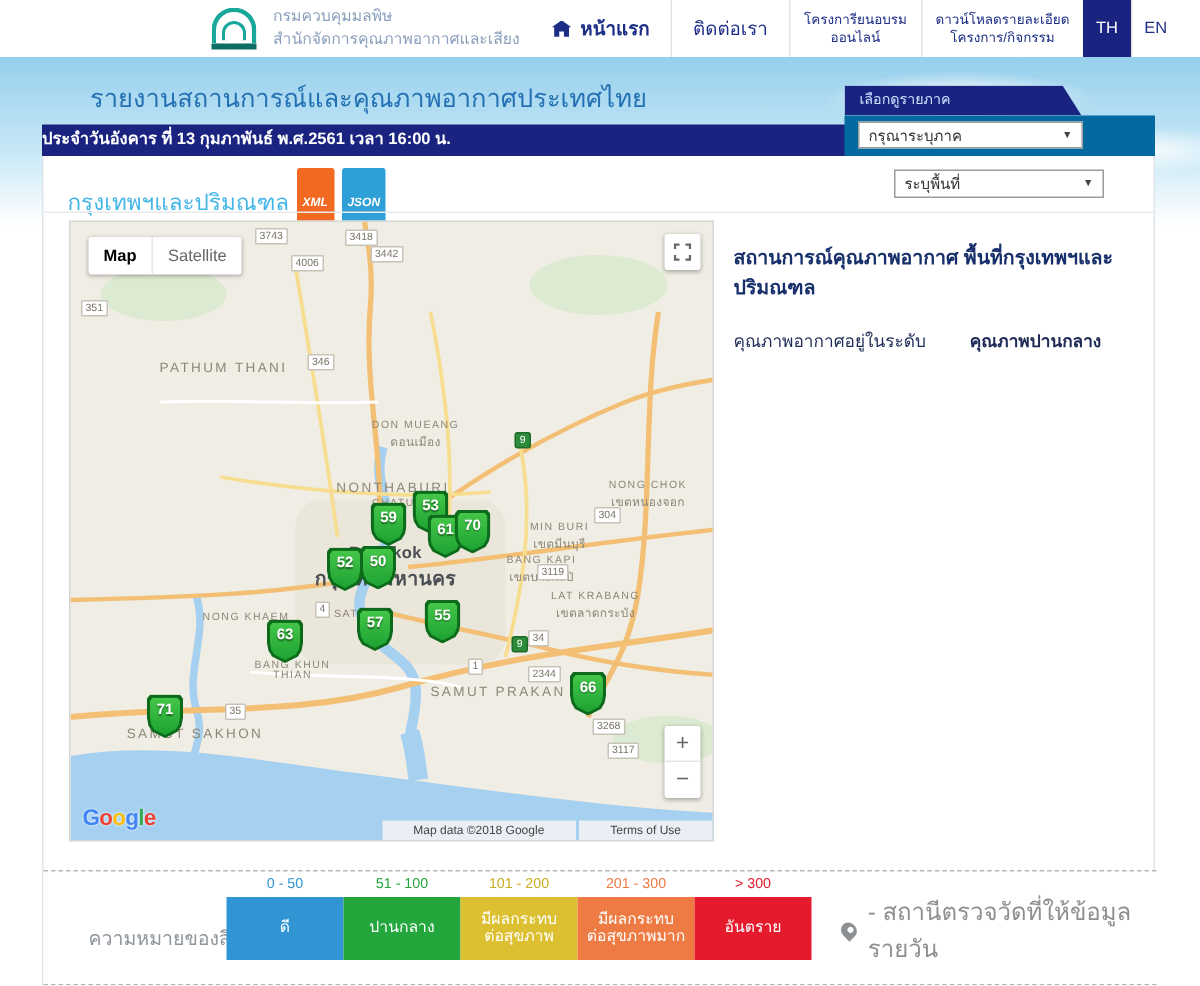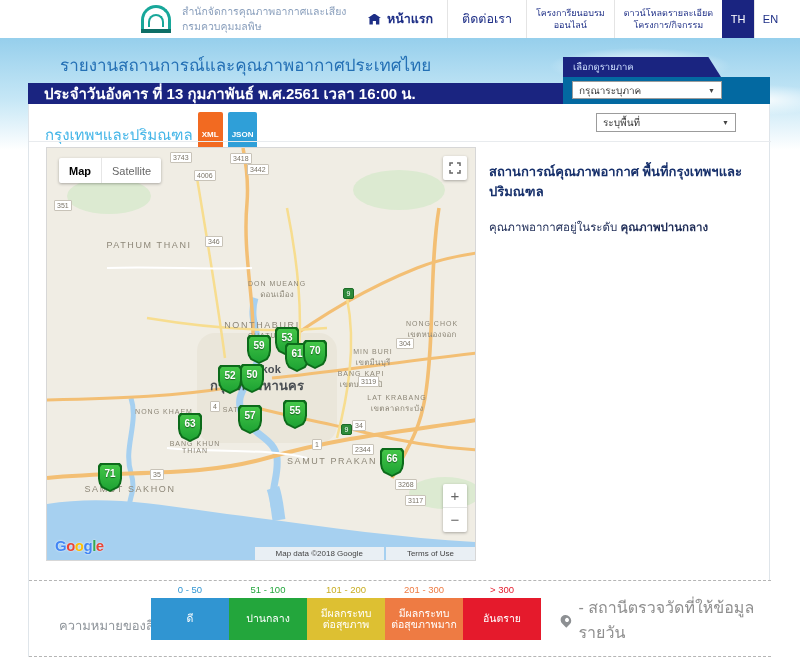--- a/index.html
+++ b/index.html
@@ -30,36 +30,36 @@
       radial-gradient(ellipse 130px 26px at 640px 28px, rgba(255,255,255,.95), rgba(255,255,255,0) 70%),
       radial-gradient(ellipse 100px 22px at 760px 62px, rgba(255,255,255,.9), rgba(255,255,255,0) 70%),
       radial-gradient(ellipse 90px 20px at 90px 64px, rgba(255,255,255,.8), rgba(255,255,255,0) 70%),
       radial-gradient(ellipse 140px 26px at 330px 94px, rgba(255,255,255,.8), rgba(255,255,255,0) 70%),
       linear-gradient(180deg, #96cfec 0%, #c6e7f6 55%, #ffffff 100%); }
 
   .page-title { position:absolute; left:60px; top:51px; font-size:17px; color:#2470b5; z-index:5; }
 
   
   .date-bar { position:absolute; left:28px; top:83px; width:742px; height:21px; background:#1a2480; color:#fff;
-    font-size:15px; font-weight:bold; line-height:21px; padding-left:16px; z-index:6; }
+    font-size:11px; font-weight:bold; line-height:21px; z-index:6; }
   .region-panel { position:absolute; left:563px; top:57px; width:207px; height:47px; z-index:7; }
   .region-tab { position:absolute; left:0; top:0; width:158px; height:20px; background:#1a2480;
     clip-path:polygon(0 0, 92% 0, 100% 100%, 0 100%); color:#cfe0ff; font-size:9.5px; line-height:20px; padding-left:10px; }
   .region-body { position:absolute; left:0; top:20px; width:207px; height:27px; background:#0369a1; }
   .select { background:#fff; border:1px solid #9c9c9c; display:flex; align-items:center; justify-content:space-between;
     padding:0 6px; font-size:10px; color:#333; cursor:pointer; }
   .select .arrow { font-size:7px; color:#444; }
   .region-select { position:absolute; left:9px; top:4px; width:150px; height:18px; }
 
   
   .content { position:absolute; left:28px; top:104px; width:742px; height:553px; background:#fff;
     border:1px solid #dfe5ea; border-top:none; z-index:5; }
   .section-head { position:absolute; left:16px; top:8px; display:flex; align-items:center; gap:5px; }
   .section-title { font-size:15px; color:#45b6e8; }
-  .badge { font-size:8px; font-weight:bold; color:#fff; padding:18px 4px; border-radius:2px; }
+  .badge { font-size:8px; font-weight:bold; color:#fff; padding:18px 4px; border-radius:2px;font-style:italic; }
   .badge.xml { background:#f26a21; }
   .badge.json { background:#2f9fd8; }
   .area-select { position:absolute; left:567px; top:9px; width:140px; height:19px; }
   .section-divider { position:absolute; left:0; top:37px; width:742px; height:1px; background:#e8ebee; }
 
   
   .map { position:absolute; left:17px; top:43px; width:430px; height:414px; background:#f0ede4; border:1px solid #d7d7d7; overflow:hidden; }
   .map svg.decor { position:absolute; left:0; top:0; }
   .map-ctl { position:absolute; left:12px; top:10px; height:25px; display:flex; background:#fff; box-shadow:0 1px 3px rgba(0,0,0,.3); border-radius:2px; z-index:12; }
   .map-ctl span { display:flex; align-items:center; padding:0 10px; font-size:11px; cursor:pointer; }
@@ -94,21 +94,21 @@
   .aqi-shield::before { content:""; position:absolute; left:2px; top:2px; right:2px; bottom:2px;
     background:linear-gradient(180deg,#44c648,#1da233);
     clip-path:polygon(50% 100%,14% 85%,4% 71%,0 54%,0 9%,9% 0,91% 0,100% 9%,100% 54%,96% 71%,86% 85%); }
   .aqi-val { position:absolute; left:0; top:5px; width:100%; text-align:center; color:#fff; font-size:10px; font-weight:bold;
     text-shadow:0 1px 1px rgba(0,0,0,.45); }
 
   
   .summary { position:absolute; left:460px; top:58px; width:268px; color:#17306b; }
   .summary h2 { font-size:13px; font-weight:bold; line-height:1.55; }
   .summary p { margin-top:16px; font-size:11.5px; color:#1d2b56; }
-  .summary p b { font-weight:bold; }
+  .summary p b { font-weight:bold;margin-left:26px; }
 
   
   .legend { position:absolute; left:0; top:476px; width:742px; height:77px;
     border-top:1px dashed #b5b5b5; border-bottom:1px dashed #b5b5b5; background:#fff; }
   .legend-title { position:absolute; left:30px; top:34px; font-size:13px; color:#8f959b; }
   .lv { position:absolute; top:17px; width:78px; height:42px; display:flex; flex-direction:column;
     align-items:center; justify-content:center; color:#fff; font-size:10.5px; line-height:11.5px; text-align:center; }
   .range { position:absolute; top:3px; width:78px; text-align:center; font-size:9.5px; }
   .bg0{background:#3095d2;} .bg1{background:#23a63c;} .bg2{background:#ddc032;} .bg3{background:#ee7b43;} .bg4{background:#e51a2c;}
   .fg0{color:#3095d2;} .fg1{color:#23a63c;} .fg2{color:#c8ad22;} .fg3{color:#ee7b43;} .fg4{color:#e51a2c;}
@@ -124,22 +124,22 @@
 <div id="page">
 
   <div class="header">
     <div class="brand">
       <div class="logo">
         <div class="arc1"></div>
           <div class="arc2"></div>
           <div class="base"></div>
       </div>
       <div class="brand-text">
+        <div>กรมควบคุมมลพิษ</div>
         <div>สำนักจัดการคุณภาพอากาศและเสียง</div>
-        <div>กรมควบคุมมลพิษ</div>
       </div>
     </div>
     <div class="nav">
       <div class="nav-item home">
         <span class="home-icon"></span>
         <span>หน้าแรก</span>
       </div>
       <div class="nav-item">
         <span>ติดต่อเรา</span>
       </div>

